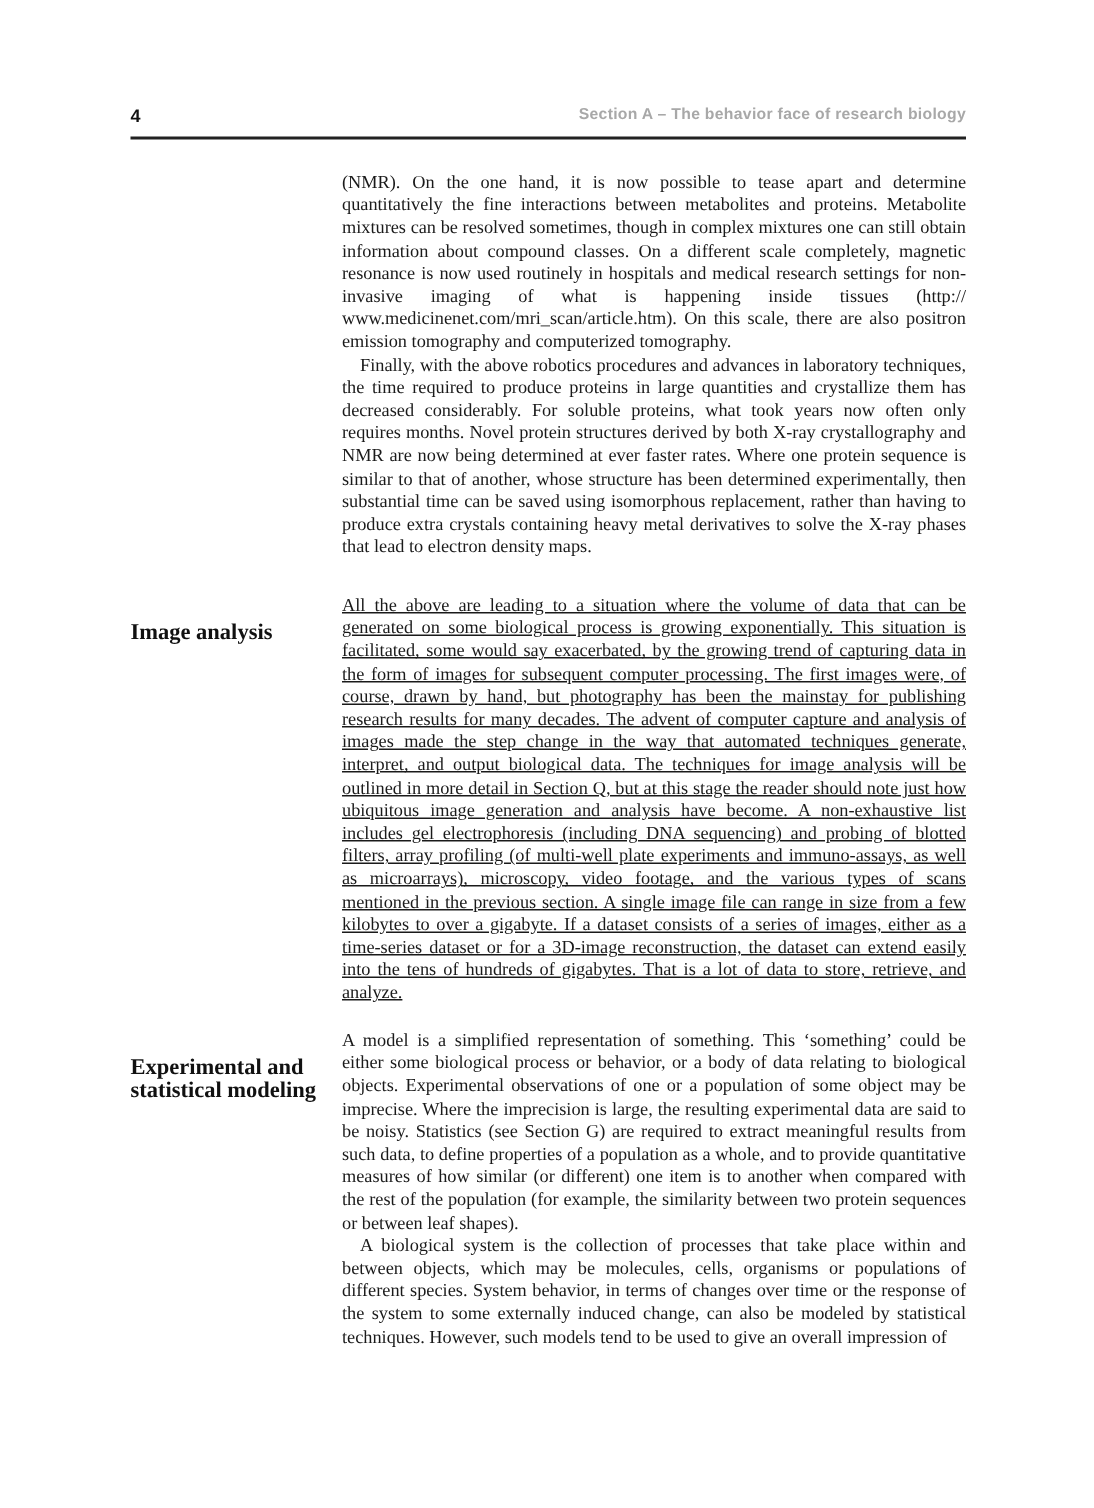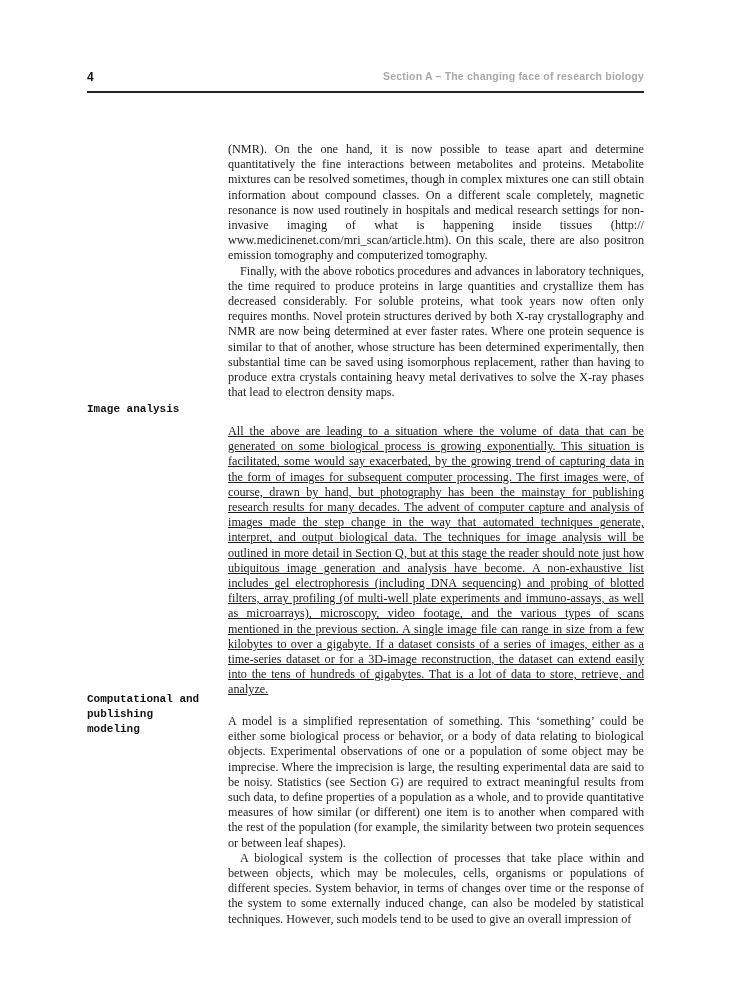--- a/index.html
+++ b/index.html
@@ -3,52 +3,52 @@
   <meta charset="utf-8">
   <style>
     html, body { margin: 0; padding: 0; background: #ffffff; }
     body { width: 729px; height: 1005px; position: relative; overflow: hidden; }
     .page { position: absolute; left: 0; top: 0; width: 729px; height: 1005px; background: #fff; }
     .header { position: absolute; left: 87px; top: 70px; width: 557px; height: 20px; }
     .page-num { position: absolute; left: 0; top: 0; font-family: "Liberation Sans", sans-serif; font-weight: bold; font-size: 12px; color: #111; }
     .running-head { position: absolute; right: 0; top: 0; font-family: "Liberation Sans", sans-serif; font-weight: bold; font-size: 10.5px; color: #a8a8a8; letter-spacing: 0.2px; }
     .rule { position: absolute; left: 87px; top: 91px; width: 557px; height: 2px; background: #222; }
     .section { position: absolute; left: 87px; width: 557px; }
-    .side-head { position: absolute; left: 0; top: 4px; width: 130px; font-family: Liberation Mono, monospace; font-weight: bold; font-size: 11px; line-height: 15px; color: #111; }
-    .body-text { position: absolute; left: 141px; width: 416px; font-family: "Liberation Serif", serif; font-size: 12.2px; line-height: 15.2px; color: #1a1a1a; text-align: justify; margin-top: 28px; }
+    .side-head { position: absolute; left: 0; top: 17px; width: 130px; font-family: Liberation Serif, serif; font-weight: bold; font-size: 15px; line-height: 15px; color: #111; }
+    .body-text { position: absolute; left: 141px; width: 416px; font-family: "Liberation Serif", serif; font-size: 12.2px; line-height: 15.2px; color: #1a1a1a; text-align: justify; }
     .body-text p { margin: 0; }
     .body-text p.indent { text-indent: 12px; }
     b { font-weight: normal; }
   </style>
 </head>
 <body>
 
 <div class="page">
 
   <div class="header">
     <span class="page-num">4</span>
-    <span class="running-head">Section A – The changing face of research biology</span>
+    <span class="running-head">Section A – The behavior face of research biology</span>
   </div>
   <div class="rule"></div>
 
   <div class="section" style="top:114px;">
     <div class="body-text" style="top:0;">
       <p>(NMR). On the one hand, it is now possible to tease apart and determine quantitatively the fine interactions between metabolites and proteins. Metabolite mixtures can be resolved sometimes, though in complex mixtures one can still obtain information about compound classes. On a different scale completely, magnetic resonance is now used routinely in hospitals and medical research settings for non-invasive imaging of what is happening inside tissues (http:// www.medicinenet.com/mri_scan/article.htm). On this scale, there are also positron emission tomography and computerized tomography.</p>
       <p class="indent">Finally, with the above robotics procedures and advances in laboratory techniques, the time required to produce proteins in large quantities and crystallize them has decreased considerably. For soluble proteins, what took years now often only requires months. Novel protein structures derived by both X-ray crystallography and NMR are now being determined at ever faster rates. Where one protein sequence is similar to that of another, whose structure has been determined experimentally, then substantial time can be saved using isomorphous replacement, rather than having to produce extra crystals containing heavy metal derivatives to solve the X-ray phases that lead to electron density maps.</p>
     </div>
   </div>
 
   <div class="section" style="top:398px;">
     <div class="side-head">Image analysis</div>
     <div class="body-text" style="top:-2px;text-decoration:underline;">
       <p>All the above are leading to a situation where the volume of data that can be generated on some biological process is growing exponentially. This situation is facilitated, some would say exacerbated, by the growing trend of capturing data in the form of images for subsequent computer processing. The first images were, of course, drawn by hand, but photography has been the mainstay for publishing research results for many decades. The advent of computer capture and analysis of images made the step change in the way that automated techniques generate, interpret, and output biological data. The techniques for image analysis will be outlined in more detail in Section Q, but at this stage the reader should note just how ubiquitous image generation and analysis have become. A non-exhaustive list includes gel electrophoresis (including DNA sequencing) and probing of blotted filters, array profiling (of multi-well plate experiments and immuno-assays, as well as microarrays), microscopy, video footage, and the various types of scans mentioned in the previous section. A single image file can range in size from a few kilobytes to over a gigabyte. If a dataset consists of a series of images, either as a time-series dataset or for a 3D-image reconstruction, the dataset can extend easily into the tens of hundreds of gigabytes. That is a lot of data to store, retrieve, and analyze.</p>
     </div>
   </div>
 
   <div class="section" style="top:688px;">
-    <div class="side-head" style="width:125px;">Computational and publishing modeling</div>
+    <div class="side-head" style="width:125px;">Experimental and statistical modeling</div>
     <div class="body-text" style="top:-2px;">
       <p><span>A </span><b>model</b><span> is a simplified representation of something. This ‘something’ could be either some biological process or behavior, or a body of data relating to biological objects. Experimental observations of one or a population of some object may be imprecise. Where the imprecision is large, the resulting experimental data are said to be </span><b>noisy</b><span>. Statistics (see Section G) are required to extract meaningful results from such data, to define properties of a population as a whole, and to provide quantitative measures of how similar (or different) one item is to another when compared with the rest of the population (for example, the similarity between two protein sequences or between leaf shapes).</span></p>
       <p class="indent"><span>A </span><b>biological system</b><span> is the collection of processes that take place within and between objects, which may be molecules, cells, organisms or populations of different species. System behavior, in terms of changes over time or the response of the system to some externally induced change, can also be modeled by statistical techniques. However, such models tend to be used to give an overall impression of</span></p>
     </div>
   </div>
 
 </div>
 
 </body></html>

